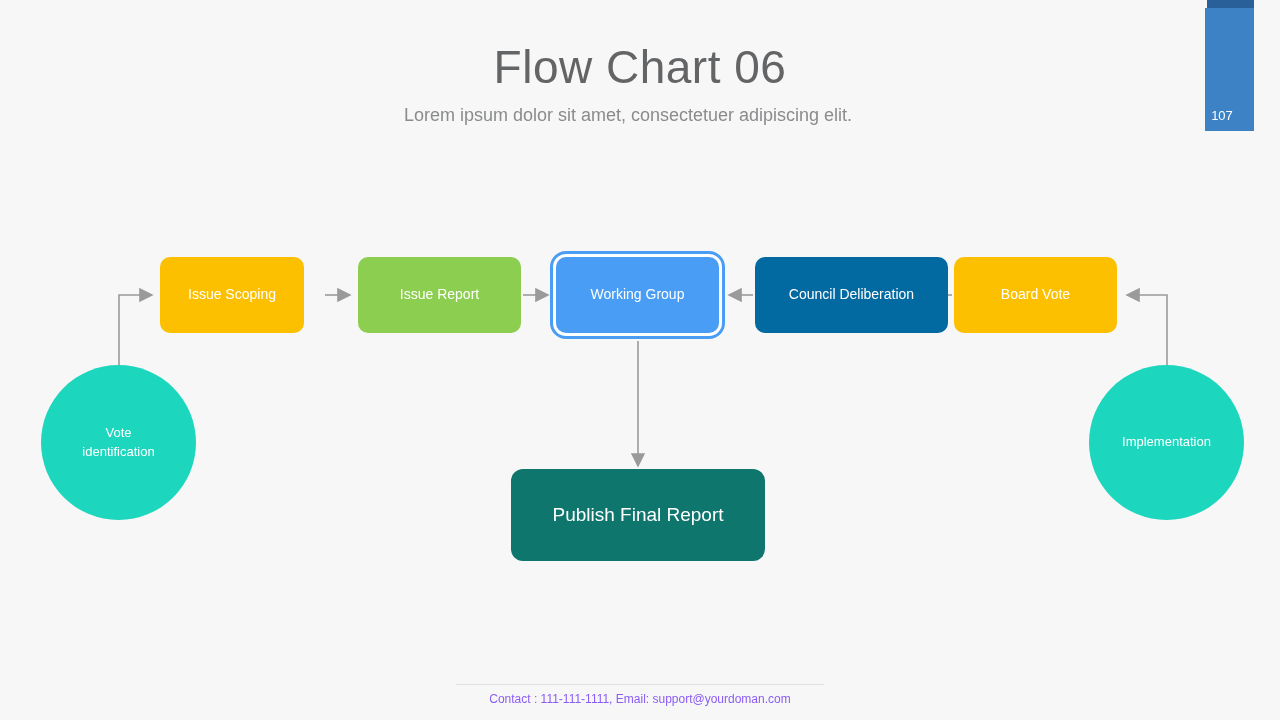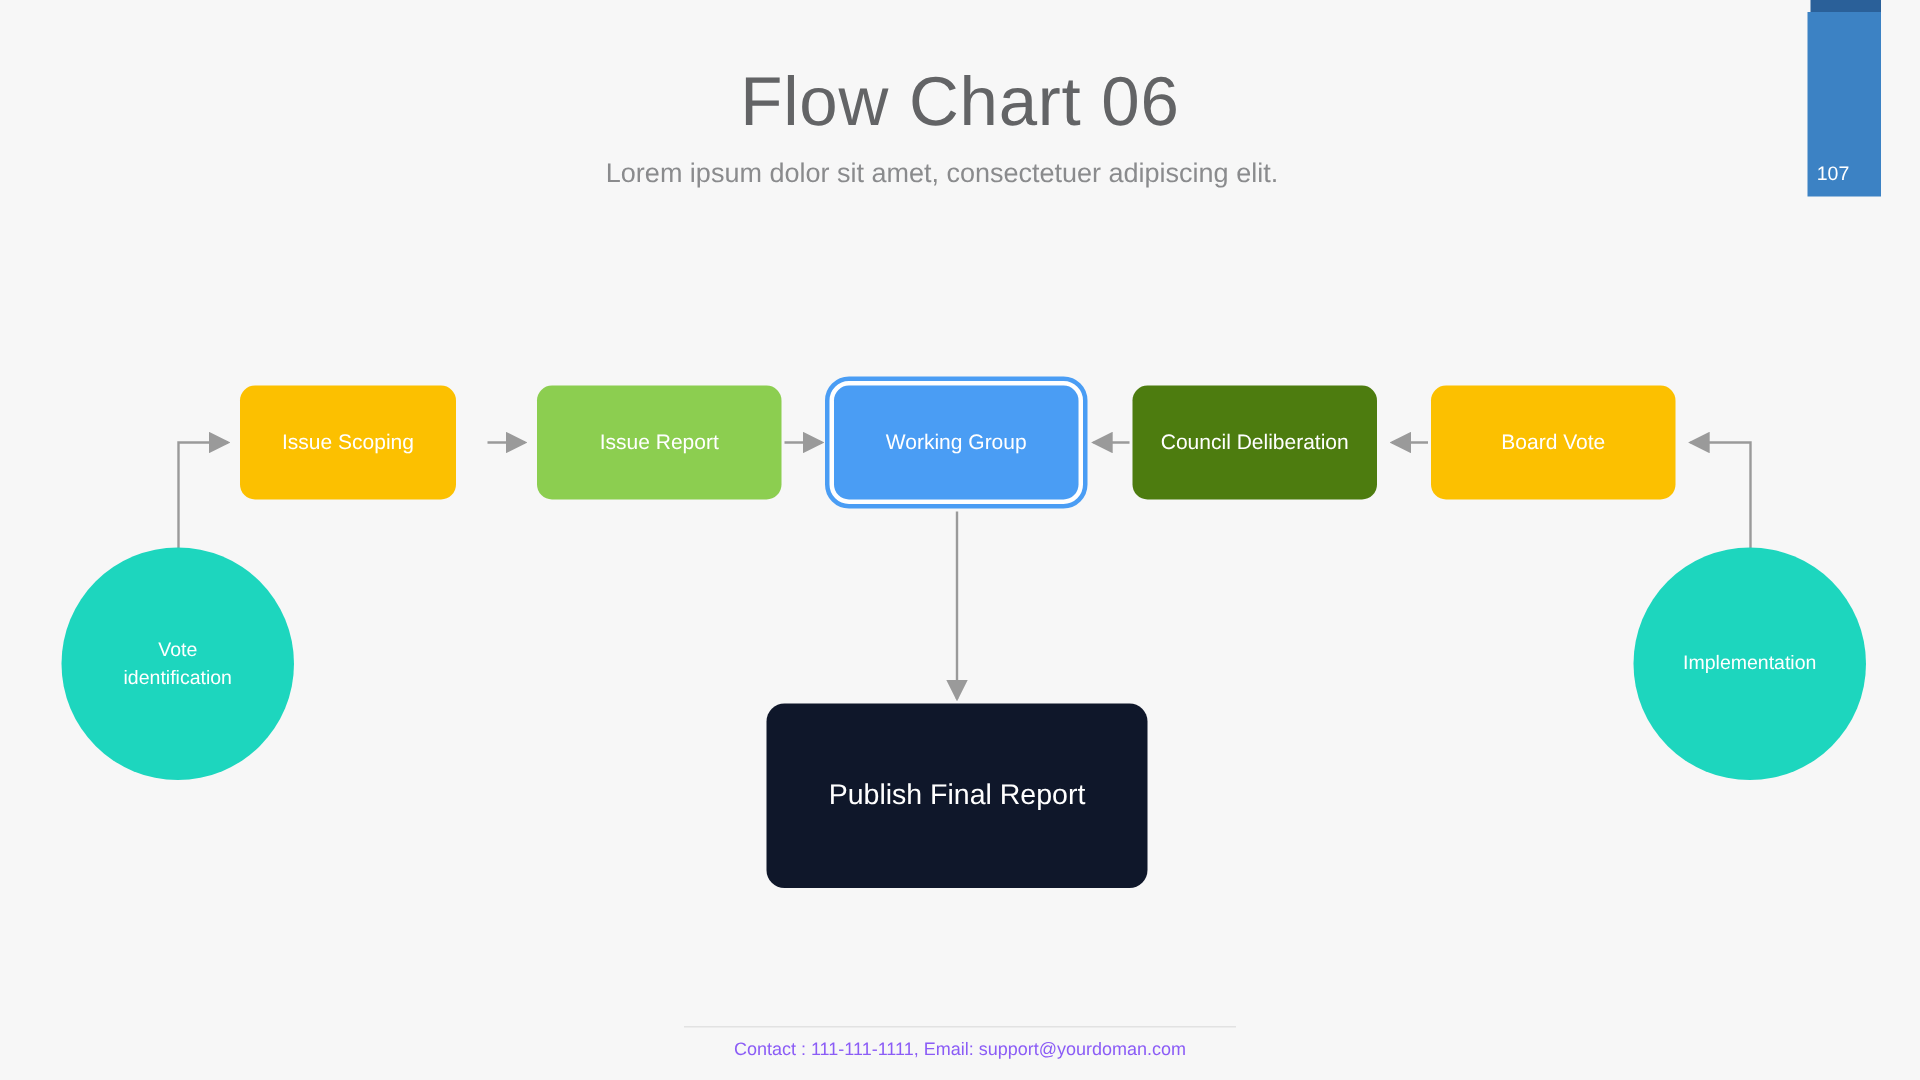--- a/index.html
+++ b/index.html
@@ -101,21 +101,21 @@
   .node-circle {
     border-radius: 50%;
     font-size: 13px;
     line-height: 1.45;
   }
 
   
   #node-issue-scoping      { left: 160px; top: 257px; width: 144px; height: 76px; background: #fcc000; }
   #node-issue-report       { left: 358px; top: 257px; width: 163px; height: 76px; background: #8cce50; }
   #node-working-group      { left: 556px; top: 257px; width: 163px; height: 76px; background: #4a9df4; }
-  #node-council            { left: 755px; top: 257px; width: 163px; height: 76px; background: #4d7c0f; }
+  #node-council            { left: 755px; top: 257px; width: 193px; height: 76px; background: #0369a1; }
   #node-board-vote         { left: 954px; top: 257px; width: 163px; height: 76px; background: #fcc000; }
 
   
   .node-highlight-ring {
     position: absolute;
     left: 550px;
     top: 251px;
     width: 175px;
     height: 88px;
     border: 4px solid #4a9df4;
@@ -130,22 +130,22 @@
     height: 82px;
     border: 3px solid #ffffff;
     border-radius: 13px;
     box-sizing: border-box;
   }
 
   #node-issue-identification { left: 41px;   top: 365px; width: 155px; height: 155px; background: #1dd6be; }
   #node-implementation       { left: 1089px; top: 365px; width: 155px; height: 155px; background: #1dd6be; }
 
   #node-publish-final-report {
-    left: 511px; top: 469px; width: 254px; height: 123px;
-    background: #0f172a; border-radius: 12px; font-size: 19px;
+    left: 511px; top: 469px; width: 254px; height: 92px;
+    background: #0f766e; border-radius: 12px; font-size: 19px;
   }
 
   
   .conn-svg {
     position: absolute;
     left: 0;
     top: 0;
     width: 1280px;
     height: 720px;
     pointer-events: none;

